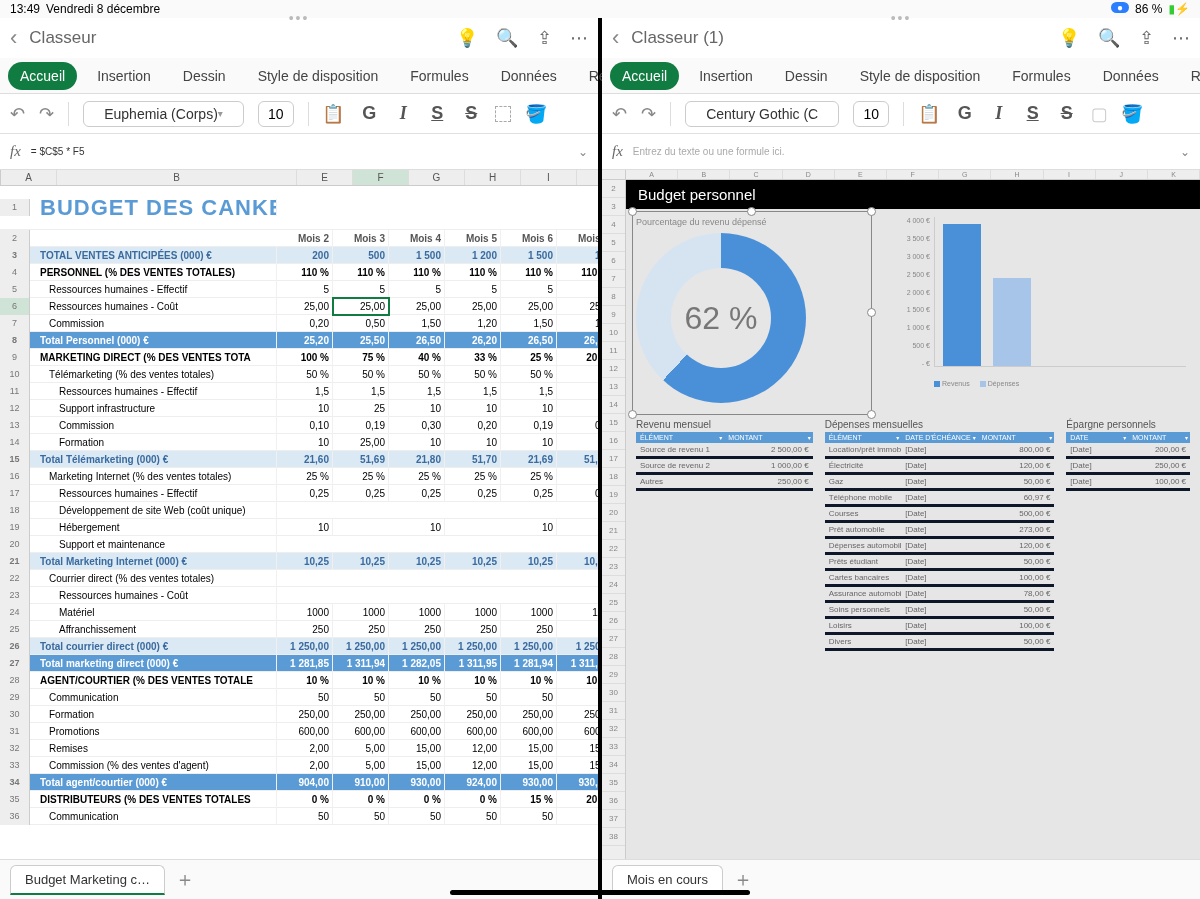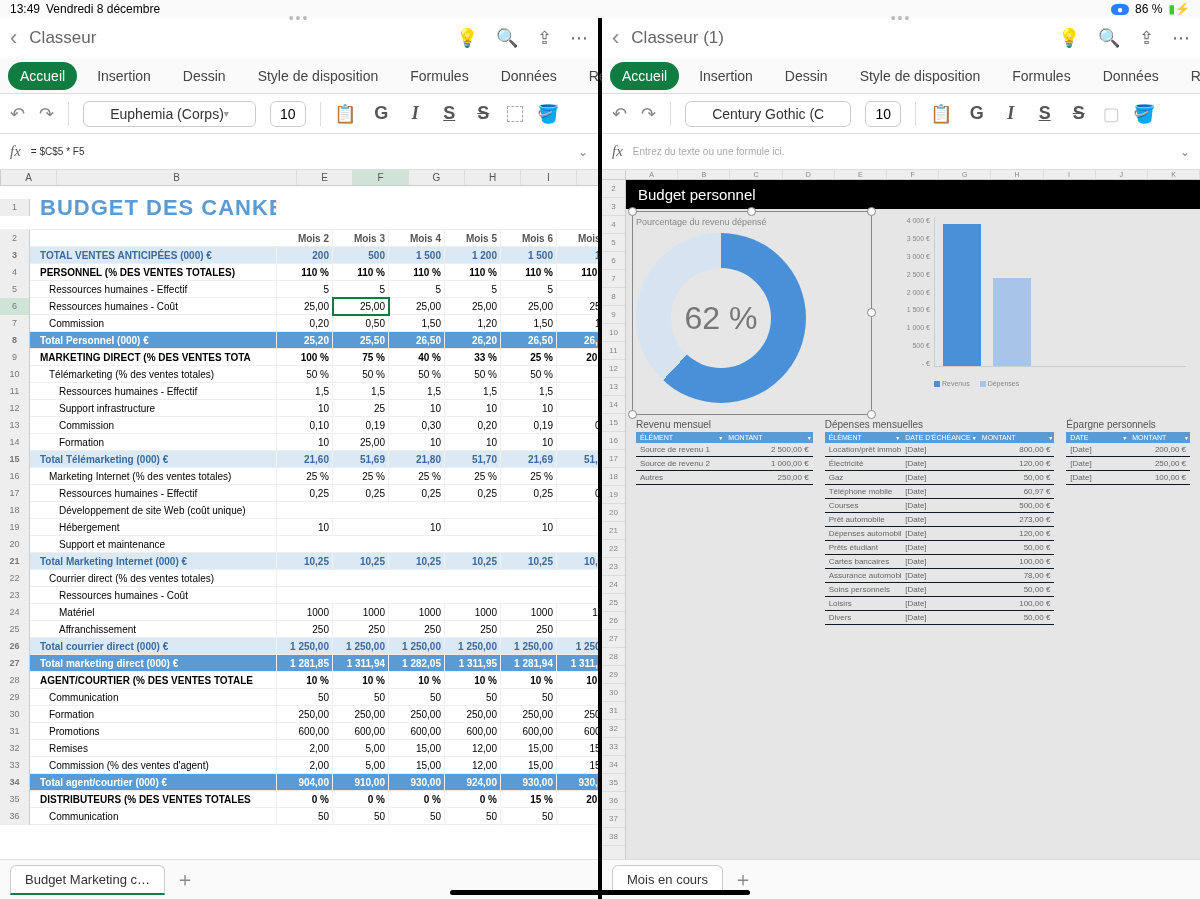--- a/index.html
+++ b/index.html
@@ -1,33 +1,33 @@
 <!DOCTYPE html>
 <html><head>
 <meta charset="utf-8">
 <style>
   * { box-sizing: border-box; margin: 0; padding: 0; }
   body { font-family: -apple-system, Helvetica, Arial, sans-serif; font-size: 11px; background: #f5f5f5; width: 1200px; height: 899px; overflow: hidden; position: relative; }
   .status-bar { height: 18px; padding: 2px 10px; display: flex; justify-content: space-between; align-items: center; font-size: 12px; font-weight: 500; background: #fafafa; }
-  .status-left, .status-right { display:flex; align-items:center; gap:6px; }
+  .status-left, .status-right { display:flex; align-items:flex-start; gap:6px; }
   .battery-pill { background:#2b7fff; color:#fff; border-radius:9px; padding:0 6px; font-size:10px; }
   .split { display: flex; height: calc(100% - 18px); }
   .pane { flex: 1; min-width: 0; background:#fff; display:flex; flex-direction:column; border-right: 4px solid #000; position:relative; }
   .pane.right { border-right: none; }
   .dots { position:absolute; top:-8px; left:50%; transform:translateX(-50%); color:#bbb; font-size:14px; letter-spacing:2px; }
   .titlebar { height:40px; display:flex; align-items:center; padding:0 10px; gap:12px; }
   .back-chevron { font-size:22px; color:#888; }
   .doc-title { font-size:17px; color:#666; flex:1; }
   .title-icons { display:flex; gap:18px; align-items:center; color:#666; font-size:18px; }
   .ribbon { height:36px; display:flex; align-items:center; padding:0 8px; gap:8px; border-bottom:1px solid #ddd; background:#fafafa;}
   .tab { padding:6px 12px; font-size:14px; color:#444; border-radius:14px; white-space:nowrap; }
   .tab.active { background:#107c41; color:#fff; }
   .toolbar { height:40px; display:flex; align-items:center; padding:0 10px; gap:14px; border-bottom:1px solid #e0e0e0;}
   .tb-btn { color:#888; font-size:18px; }
-  .font-box { border:1px solid #ccc; border-radius:6px; padding:4px 26px; font-size:14px; color:#333; min-width:140px; display:flex; justify-content:flex-end; align-items:center; }
+  .font-box { border:1px solid #ccc; border-radius:6px; padding:4px 20px; font-size:14px; color:#333; min-width:140px; display:flex; justify-content:flex-end; align-items:center; }
   .size-box { border:1px solid #ccc; border-radius:6px; padding:4px 8px; font-size:14px; width:36px; text-align:center;}
   .fmt { font-size:18px; font-weight:bold; color:#555; width:20px; text-align:center;}
   .fmt.i { font-style:italic; font-family:serif;}
   .fmt.u { text-decoration:underline; }
   .fmt.s { text-decoration:line-through; }
   .formula-bar { height:36px; display:flex; align-items:center; padding:0 10px; gap:10px; border-bottom:1px solid #ddd;}
   .fx { font-style:italic; font-family:serif; font-size:15px; color:#666;}
   .formula-input { flex:1; font-size:10px; color:#333; }
   .formula-input.placeholder { color:#aaa; }
   .formula-chev { color:#888; font-size:12px;}
@@ -86,21 +86,21 @@
   .bar2 { background:#a7c5e8; height:59%;}
   .legend { position:absolute; bottom:0; left:44px; font-size:7px; color:#888; display:flex; gap:10px;}
   .leg-sw { display:inline-block; width:6px; height:6px; margin-right:2px; vertical-align:middle;}
   .sel-dot { width:9px; height:9px; background:#fff; border:1px solid #888; border-radius:50%; position:absolute; }
   .tables-row { display:flex; gap:12px; padding:0 10px;}
   .mini-table { flex:1; font-size:8px;}
   .mini-title { font-size:10px; color:#555; margin-bottom:2px; font-family:"Century Gothic",sans-serif;}
   .mini-head { display:flex; background:#5b9bd5; color:#fff; font-size:7px;}
   .mini-head > div { padding:2px 4px; flex:1; position:relative;}
   .mini-head > div::after { content:"▾"; position:absolute; right:2px; font-size:6px; color:#fff;}
-  .mini-row { display:flex; border-bottom:1px solid #0f172a;}
+  .mini-row { display:flex; border-bottom:3px solid #0f172a;}
   .mini-row > div { padding:2px 4px; flex:1; color:#666; overflow:hidden; white-space:nowrap;}
   .mini-row > div.num { text-align:right; }
   .home-indicator { position:absolute; bottom:4px; left:50%; transform:translateX(-50%); width:300px; height:5px; background:#000; border-radius:3px;}
   .sel-box { position:absolute; border:1px solid #888;}
 </style>
 </head>
 <body>
 
 <div class="status-bar">
   <div class="status-left">

